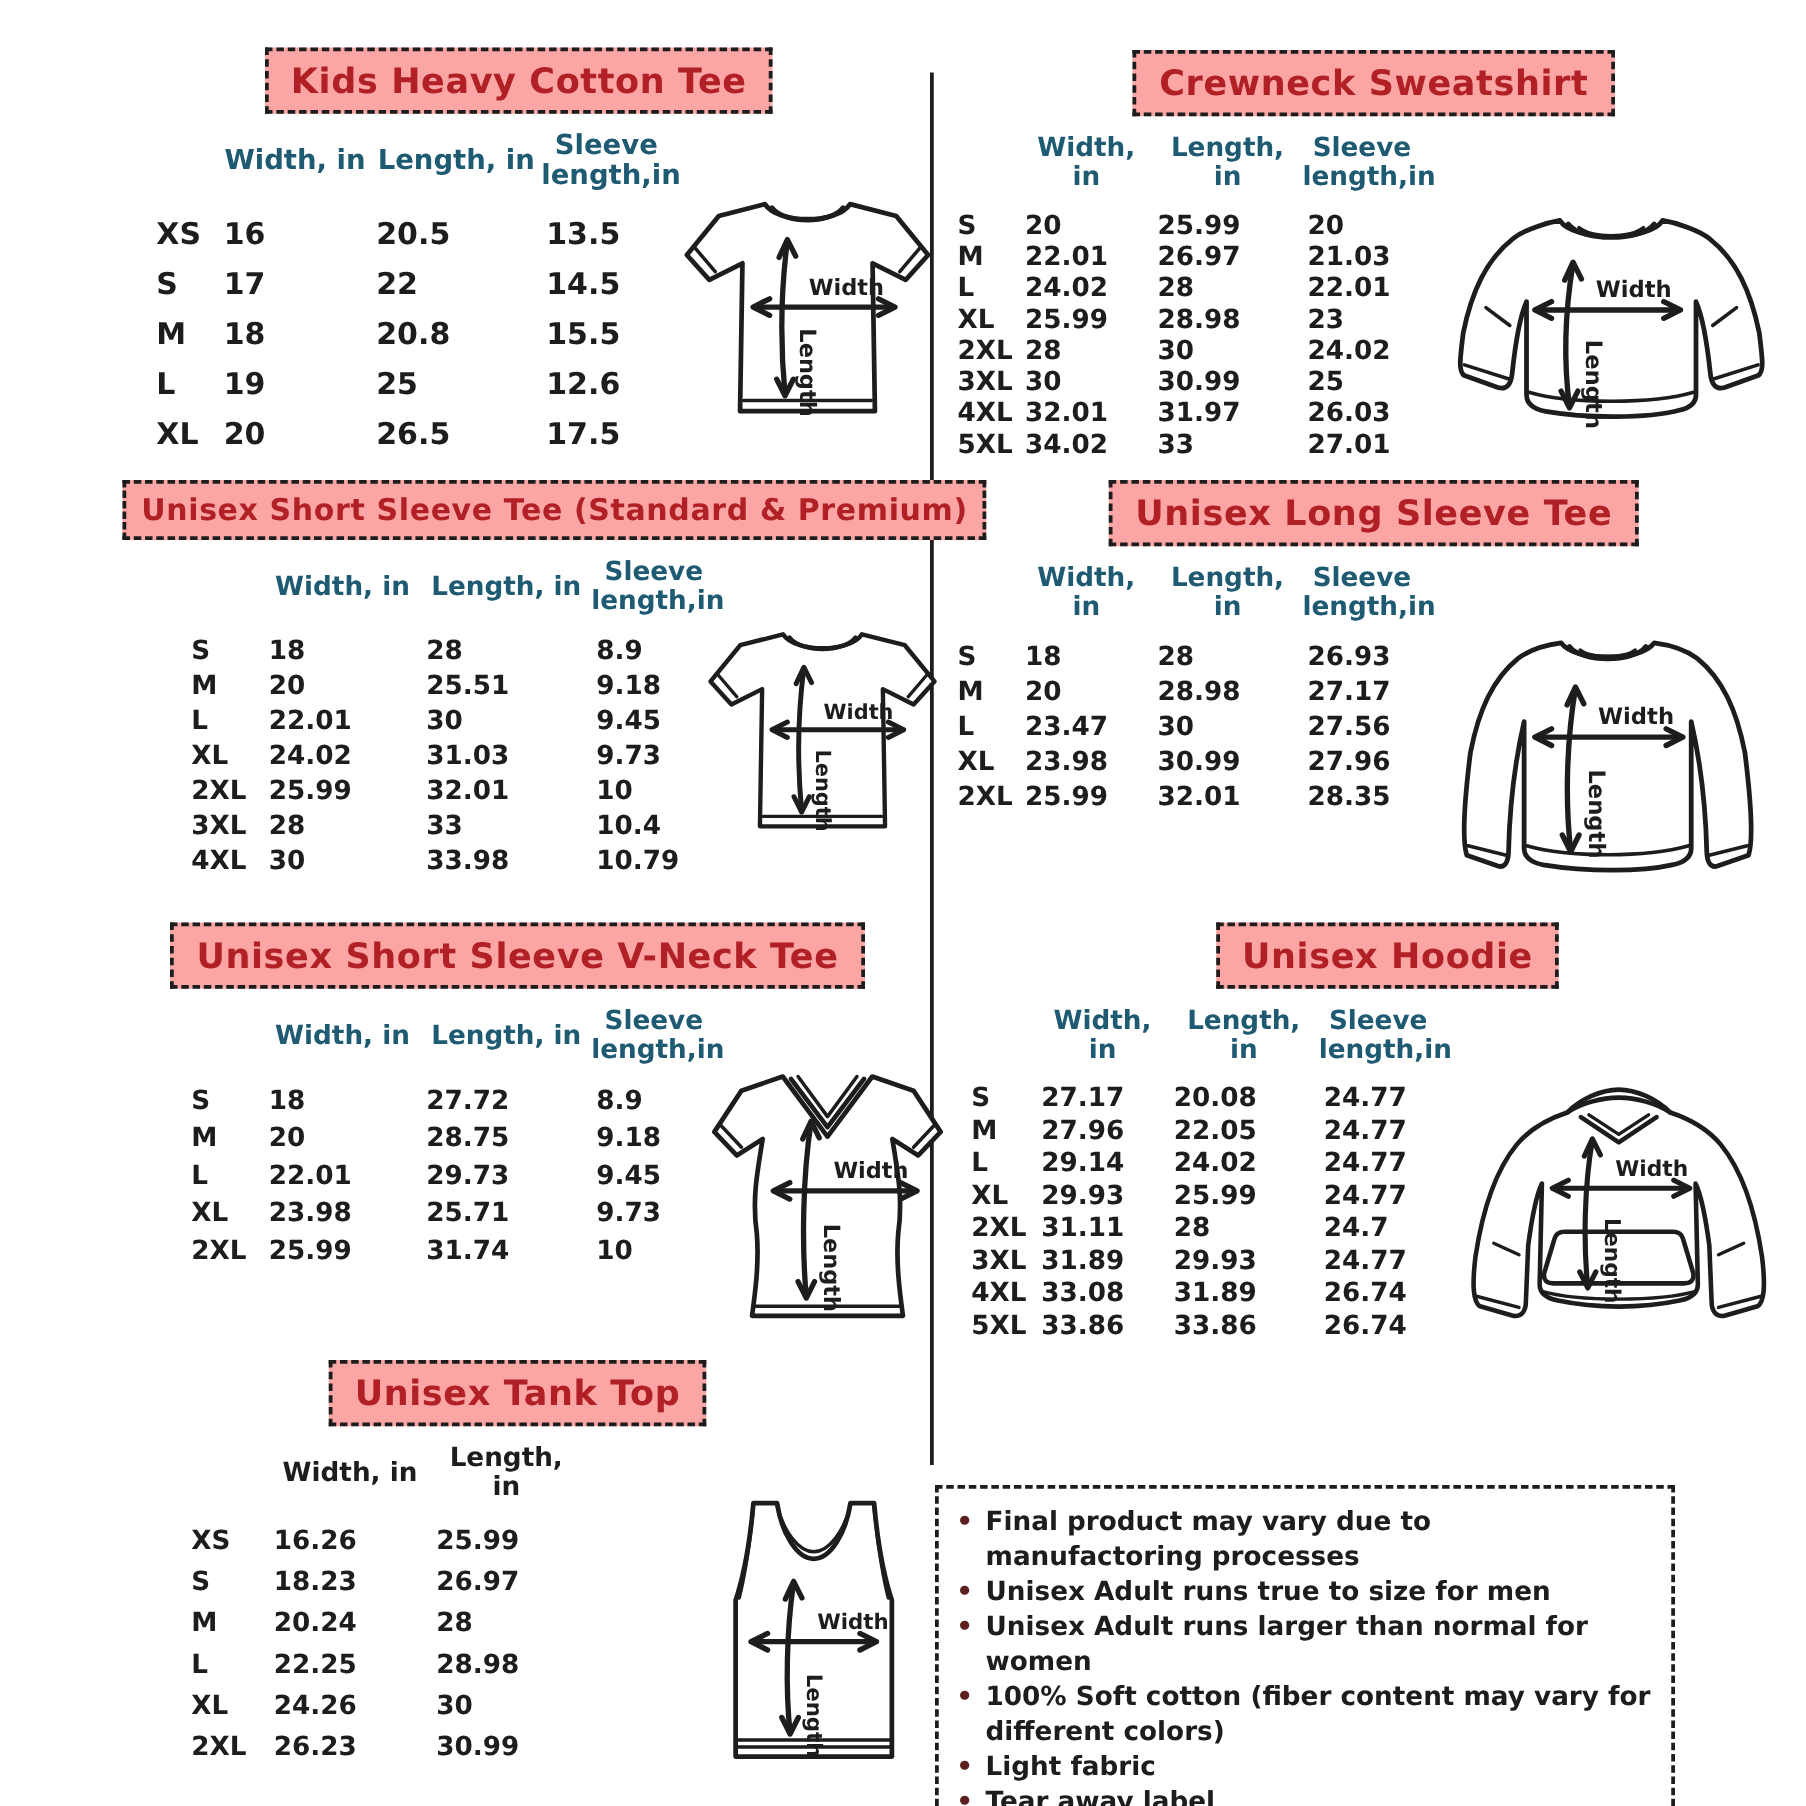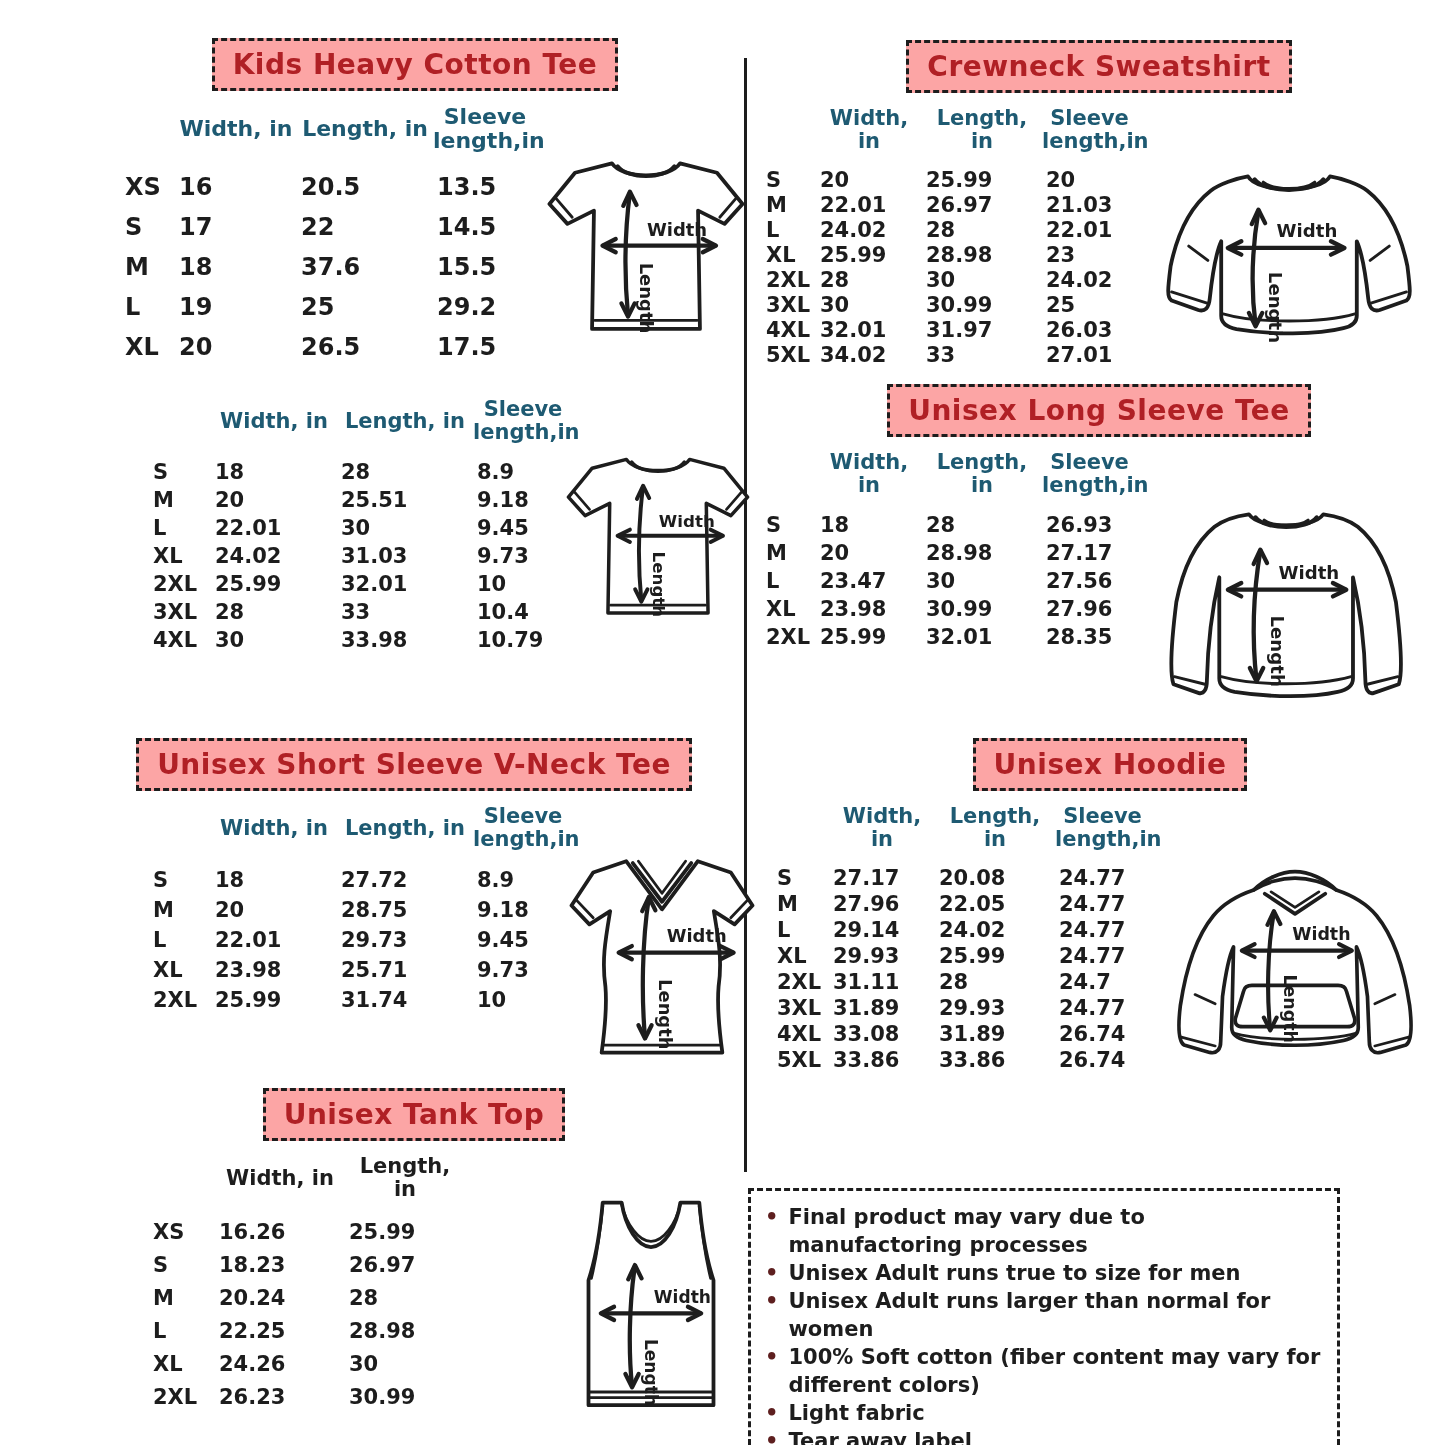--- a/index.html
+++ b/index.html
@@ -81,28 +81,28 @@
           </div>
             <div class="row">
             <span class="c size">S</span>
             <span class="c">17</span>
             <span class="c">22</span>
             <span class="c">14.5</span>
           </div>
             <div class="row">
             <span class="c size">M</span>
             <span class="c">18</span>
-            <span class="c">37.6</span>
+            <span class="c">20.8</span>
             <span class="c">15.5</span>
           </div>
             <div class="row">
             <span class="c size">L</span>
             <span class="c">19</span>
             <span class="c">25</span>
-            <span class="c">29.2</span>
+            <span class="c">12.6</span>
           </div>
             <div class="row">
             <span class="c size">XL</span>
             <span class="c">20</span>
             <span class="c">26.5</span>
             <span class="c">17.5</span>
           </div>
           </div>
       </div>
       <div class="art" style="margin-top:46px; margin-left:0;">
@@ -215,20 +215,21 @@
             <path d="M199,90 L213,97 L199,104"></path>
           </g>
           <text x="142" y="86" font-size="19">Width</text>
           <text transform="translate(134,122) rotate(90)" font-size="19">Length</text>
         </svg>
       </div>
     </div>
   </section>
 
   <section class="sec" style="left:98px; top:384px; width:632px;">
+    <div class="title-wrap"><div class="title-box small">Unisex Short Sleeve Tee (Standard &amp; Premium)</div></div>
     <div class="content">
       <div class="tbl uss">
         <div class="hrow">
           <span class="hc"></span>
           <span class="hc">Width, in</span>
           <span class="hc">Length, in</span>
           <span class="hc sleeve">
               <span>Sleeve</span>
               <span>length,in</span>
             </span>

